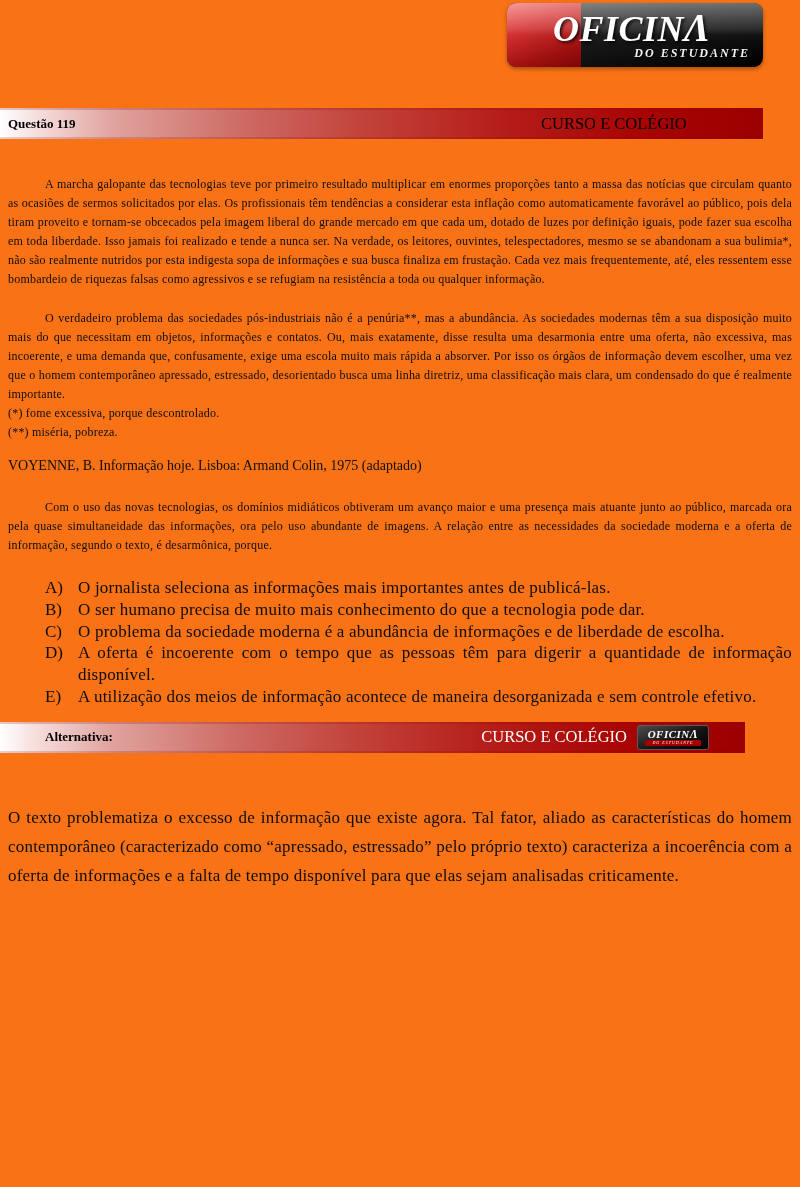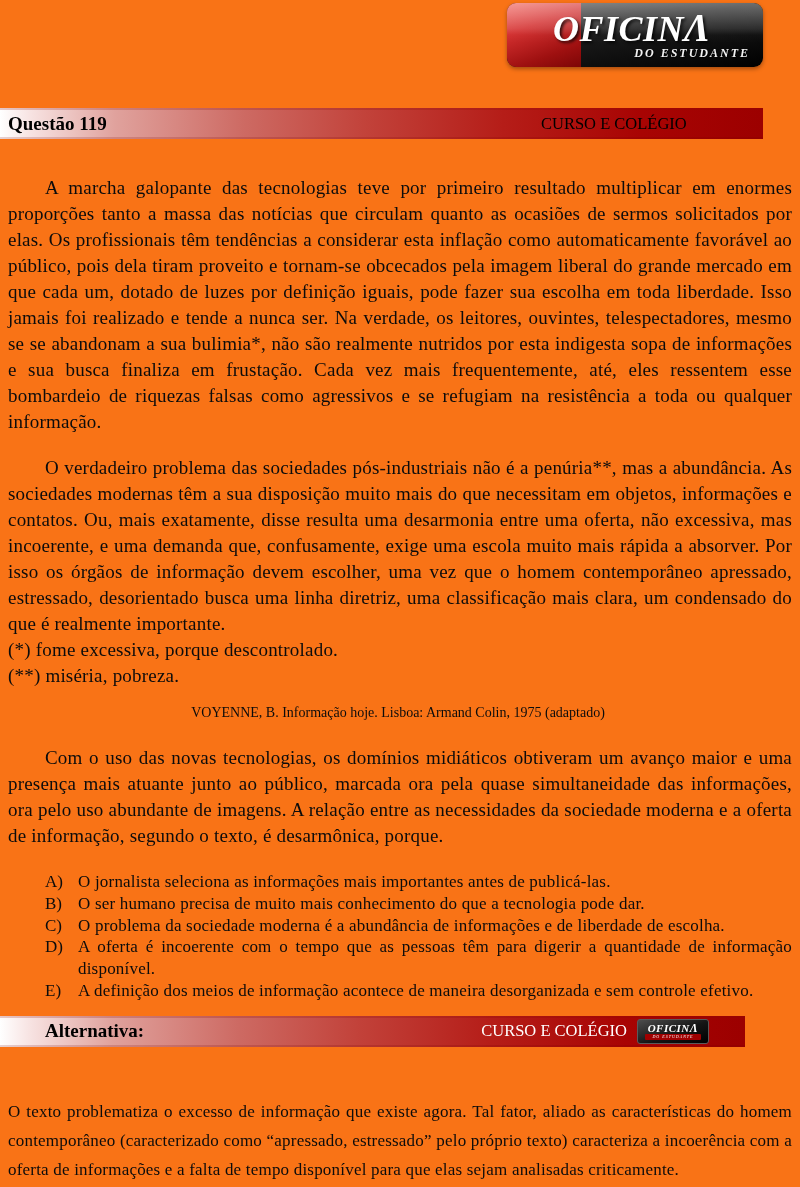--- a/index.html
+++ b/index.html
@@ -38,21 +38,21 @@
   }
 
   
   .bar {
     position:relative; height:31px; display:flex; align-items:center;
     background:linear-gradient(to right,#ffffff 0%,#f7e3e2 4%,#e0a29d 15%,#cd6a63 32%,#c2423a 48%,#b51d18 66%,#a80403 84%,#9c0000 100%);
     box-shadow:inset 0 2px 0 rgba(140,10,5,.22), inset 0 -2px 0 rgba(120,0,0,.18);
   }
   .bar-question { width:763px; }
   .bar-answer   { width:745px; margin-top:14px; }
-  .bar-title { font-size:19px; font-weight:bold; color:#000; }
+  .bar-title { font-size:13px; font-weight:bold; color:#000; }
   .bar-question .bar-title { padding-left:8px; }
   .bar-answer .bar-title { padding-left:45px;text-align:center; }
   .bar-org-black { position:absolute; left:541px; font-size:16.5px; color:#000; }
   .bar-right { position:absolute; right:36px; display:flex; align-items:center; gap:10px; }
   .bar-org-white { font-size:16.5px; color:#ffffff; }
 
   
   .mini-logo {
     width:72px; height:25px; border-radius:3px; border:1px solid #5a5a5a;
     display:flex; flex-direction:column; align-items:center; justify-content:center;
@@ -62,27 +62,27 @@
   .mini-word { color:#fff; font-style:italic; font-weight:bold; font-size:11px; line-height:12px; letter-spacing:.5px; }
   .mini-a { font-size:12px; }
   .mini-sub {
     display:block; background:#a00000; color:#fff; font-size:4px; line-height:6px;
     padding:0 7px; font-style:italic; letter-spacing:1px; border-radius:1px;
   }
 
   
   .content { padding:0 8px; }
   .para {
-    font-size:19px; line-height:26px; text-align:justify;
+    font-size:12px; line-height:19px; text-align:justify;
     letter-spacing:.2px; color:#0c0c0c;
   }
   .indent { text-indent:37px; }
   .p1 { margin-top:36px; }
   .p2 { margin-top:20px; }
-  .citation { margin-top:16px; font-size:14px; text-align:center; padding-right:4px; color:#0c0c0c; }
+  .citation { margin-top:16px; font-size:14px; text-align:left; padding-right:4px; color:#0c0c0c; }
   .question { margin-top:24px; }
 
   .options { margin-top:22px; padding-left:37px; display:flex; flex-direction:column; }
   .option { display:flex; }
   .option-label { flex:0 0 33px; font-size:17px; line-height:21.8px; }
   .option-text  { flex:1; font-size:17px; line-height:21.8px; text-align:justify; letter-spacing:.2px; }
 
   .explanation {
     margin:50px 8px 0 8px; font-size:17px; line-height:29px;
     text-align:justify; letter-spacing:.2px; color:#0c0c0c;
@@ -132,21 +132,21 @@
       <div class="option">
         <span class="option-label">C)</span>
         <span class="option-text">O problema da sociedade moderna é a abundância de informações e de liberdade de escolha.</span>
       </div>
       <div class="option">
         <span class="option-label">D)</span>
         <span class="option-text">A oferta é incoerente com o tempo que as pessoas têm para digerir a quantidade de informação disponível.</span>
       </div>
       <div class="option">
         <span class="option-label">E)</span>
-        <span class="option-text">A definição dos meios de informação acontece de maneira desorganizada e sem controle efetivo.</span>
+        <span class="option-text">A utilização dos meios de informação acontece de maneira desorganizada e sem controle efetivo.</span>
       </div>
     </div>
 
   </main>
 
   <div class="bar bar-answer">
     <span class="bar-title">Alternativa:</span>
     <div class="bar-right">
       <span class="bar-org-white">CURSO E COLÉGIO</span>
       <div class="mini-logo">

